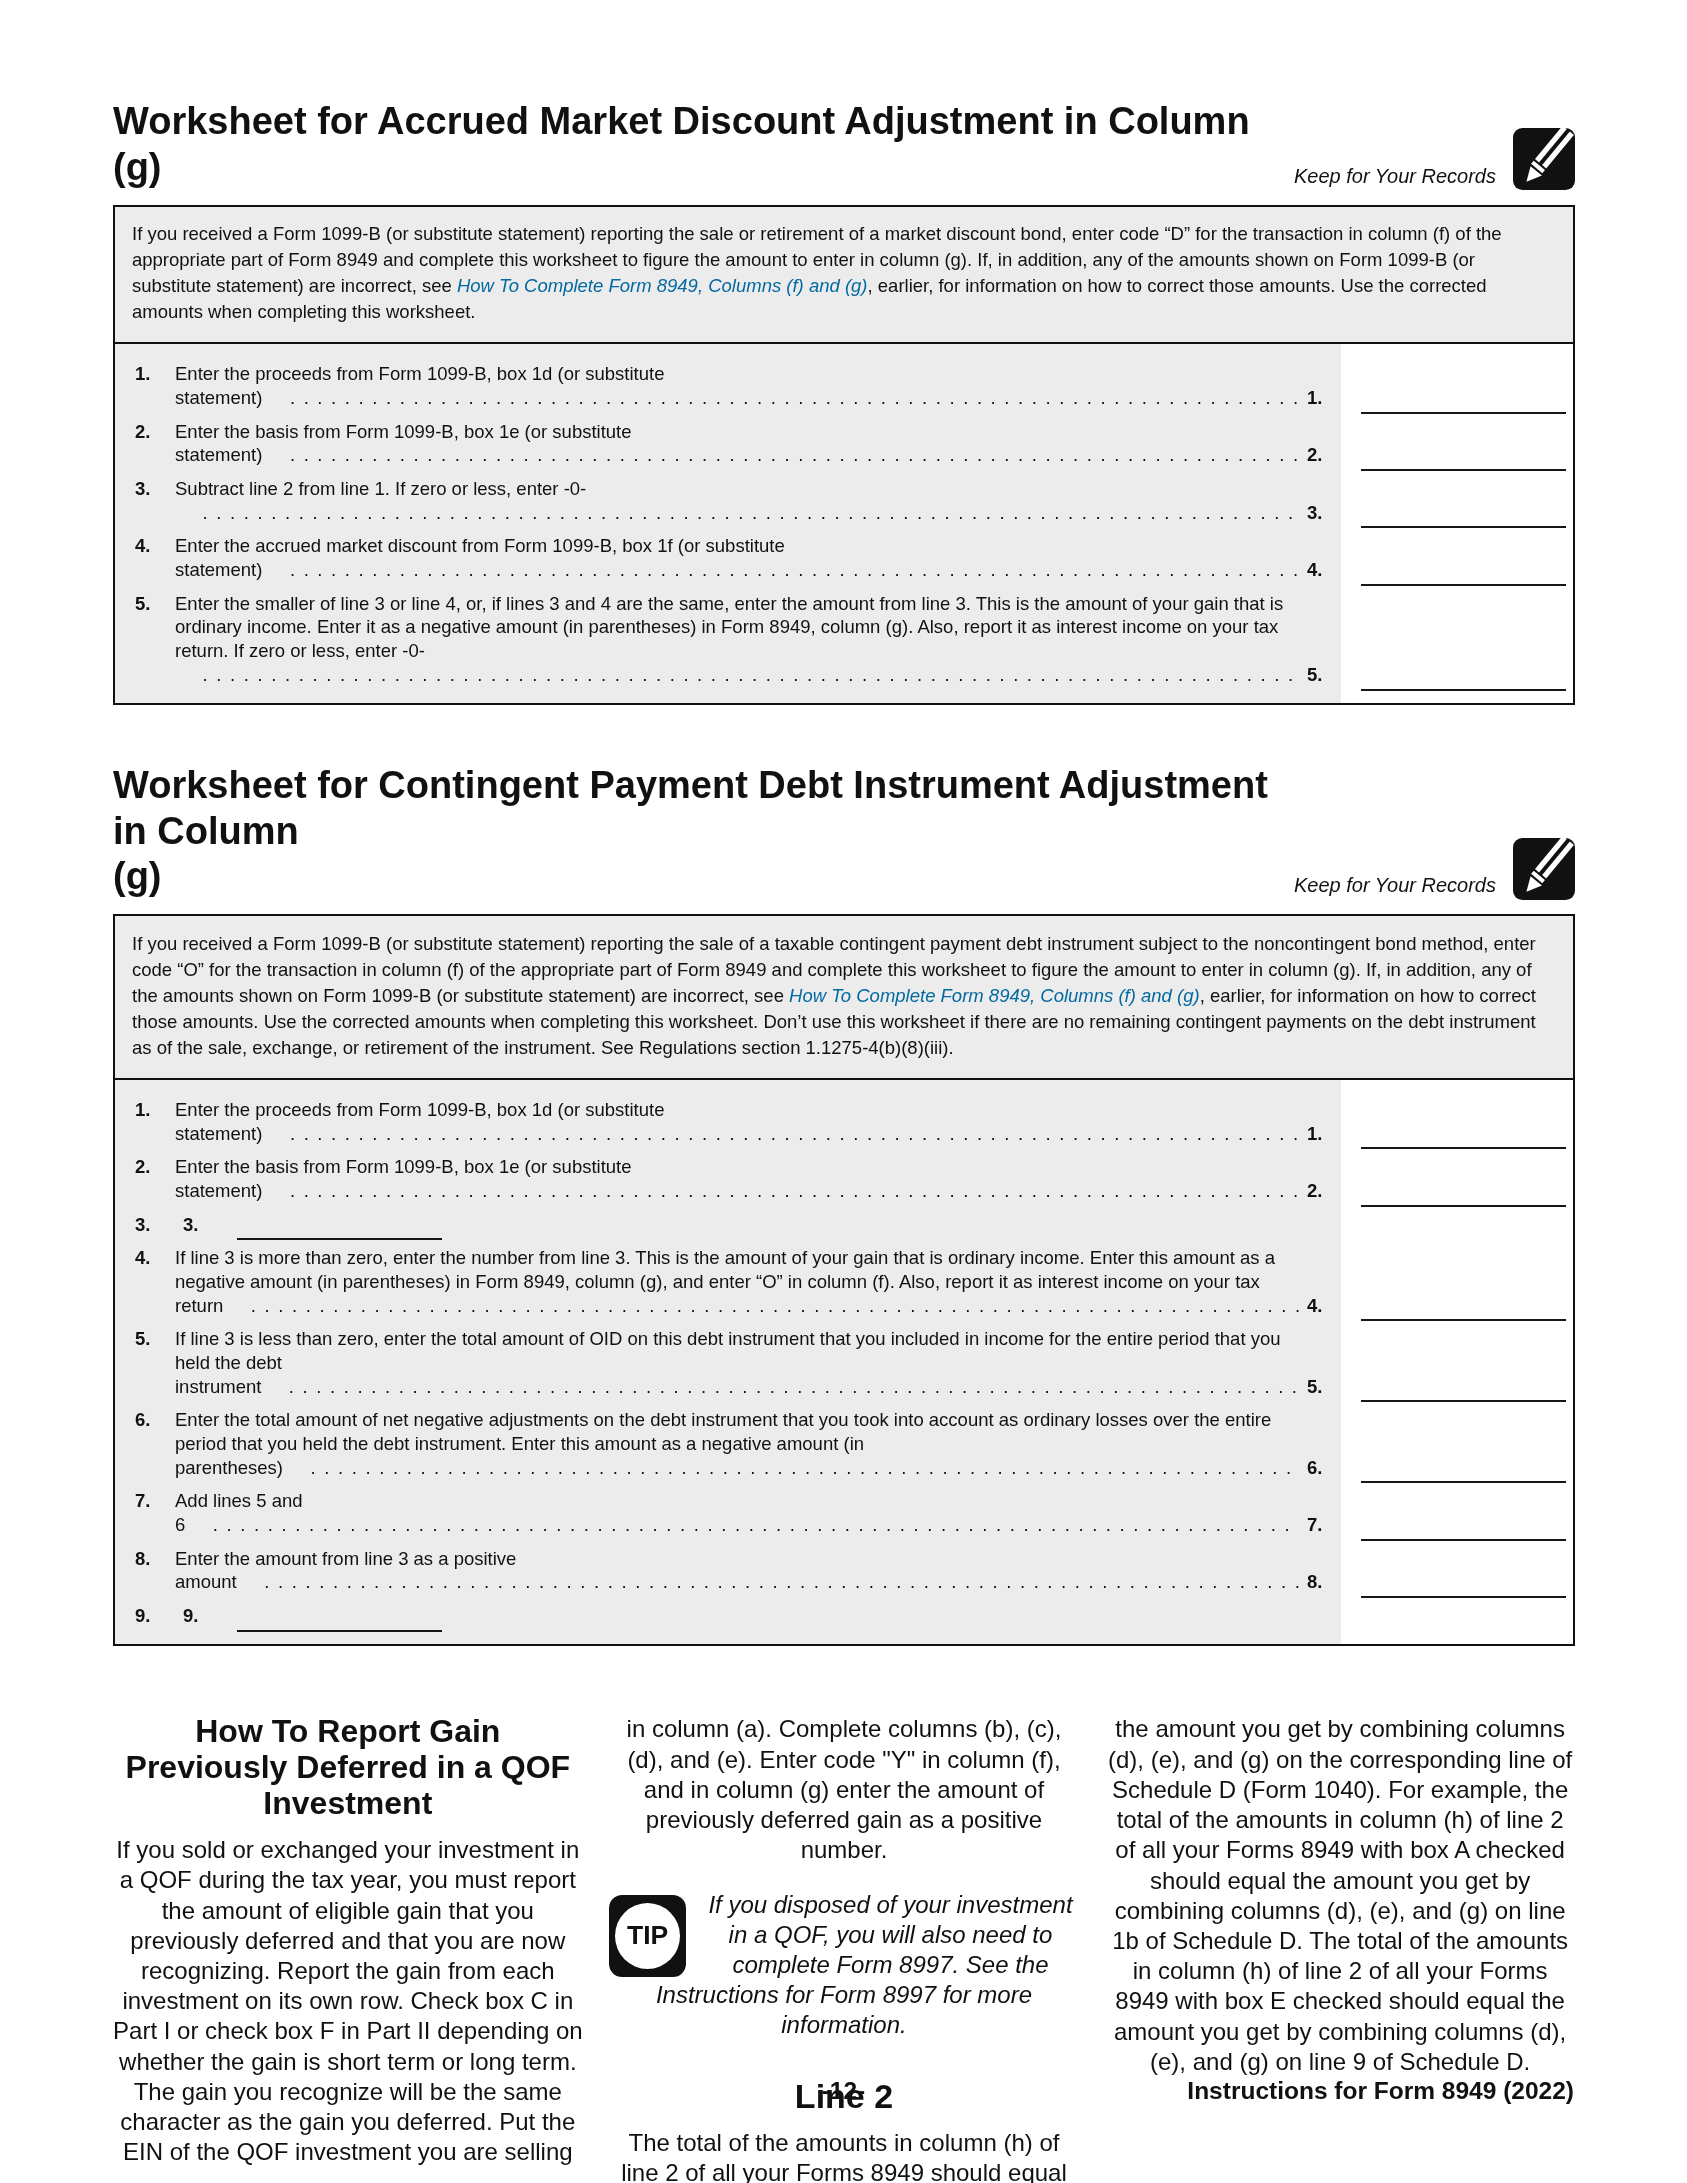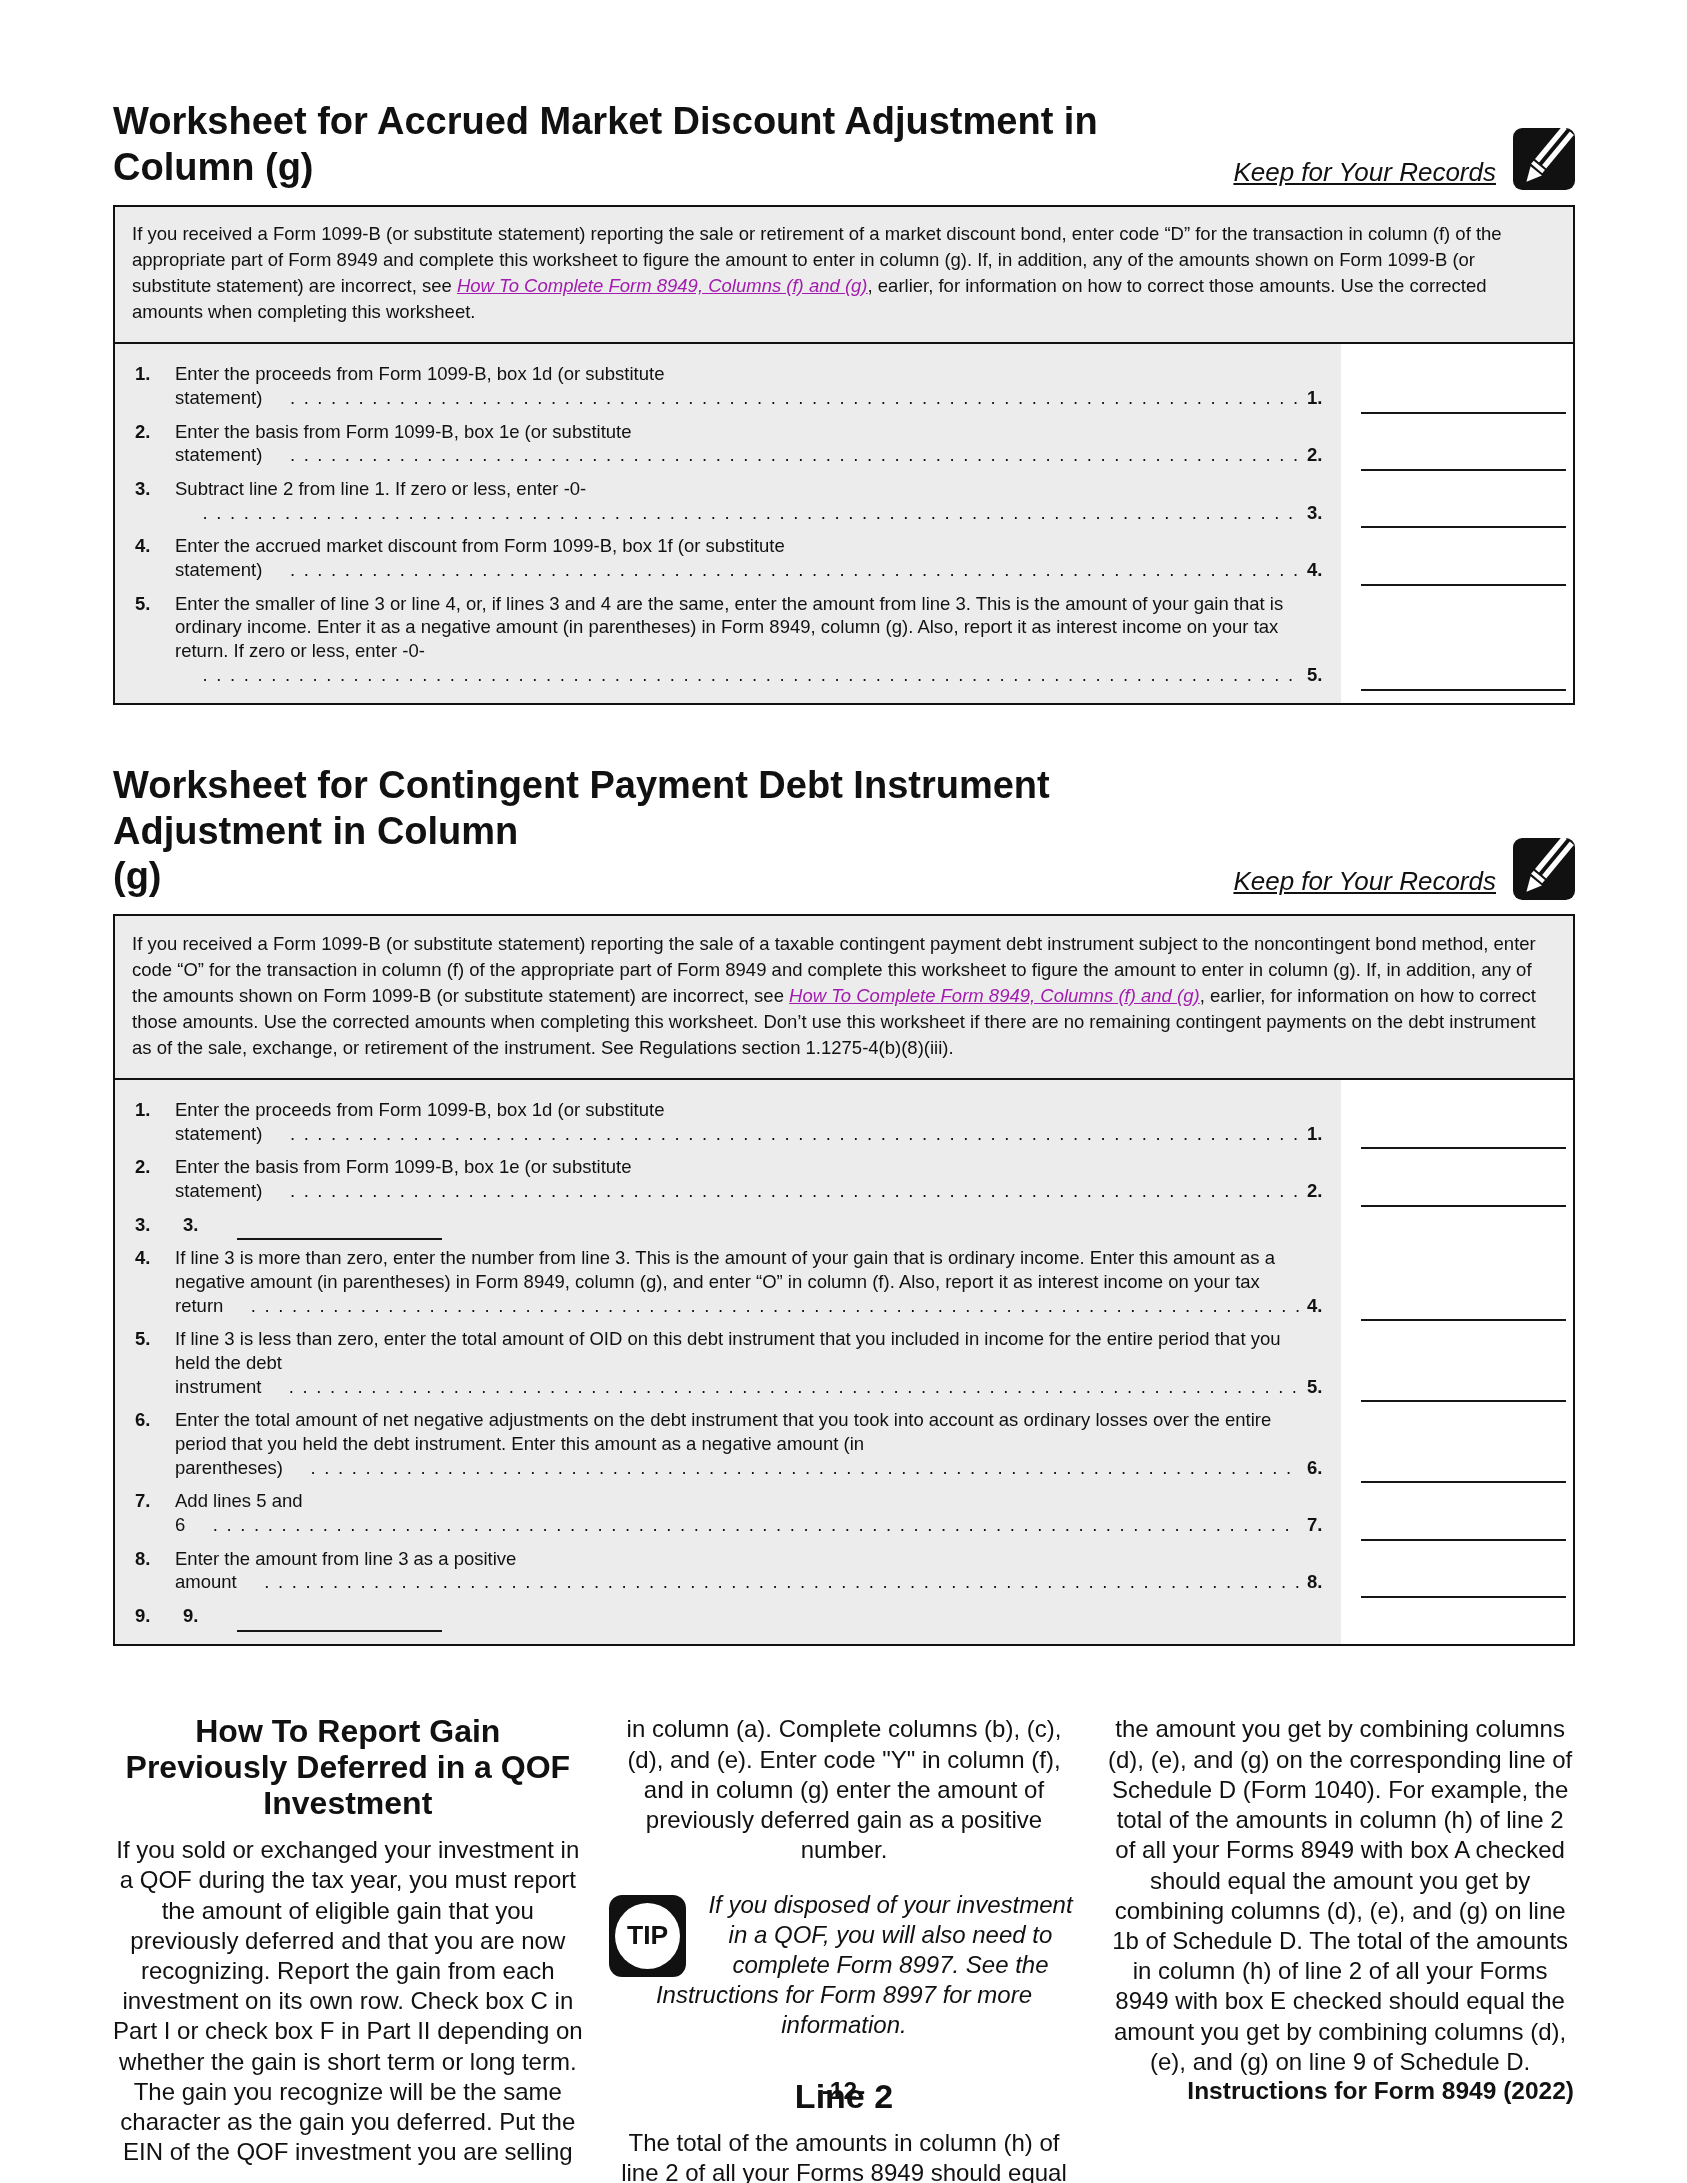--- a/index.html
+++ b/index.html
@@ -5,27 +5,27 @@
   html,body { margin:0; padding:0; background:#ffffff; }
   .page {
     position:relative; width:1688px; height:2183px; box-sizing:border-box;
     padding:99px 113px 0 113px; background:#ffffff; color:#111;
     font-family:"Liberation Sans", sans-serif; overflow:hidden;
   }
   
   .ws-header { display:flex; align-items:flex-end; margin:0 0 14.6px 0; }
   .ws-title { flex:1; font-size:38px; font-weight:bold; line-height:1.2; }
   .keep-group { display:flex; align-items:flex-end; flex:none; }
-  .keep { font-size:26px; font-style:italic; white-space:nowrap; margin:0 17px 2.6px 0;text-decoration:underline; }
+  .keep { font-size:20px; font-style:italic; white-space:nowrap; margin:0 17px 2.6px 0; }
   .pencil { width:62px; height:62px; flex:none; }
   
   .ws-box { border:2px solid #111; border-top-width:2.6px; margin-bottom:58px; }
   .ws-intro { background:#ececec; border-bottom:2px solid #111; padding:14.6px 17px 17px 17px; }
   .ws-intro p { margin:0; font-size:18.5px; line-height:1.4; }
-  .link { color:#a21caf; font-style:italic; text-decoration:underline; cursor:pointer; }
+  .link { color:#0369a1; font-style:italic; cursor:pointer; }
   .ws-lines {
     background:linear-gradient(90deg,#ececec calc(100% - 232px), #ffffff calc(100% - 232px));
     padding:18.5px 0 6.6px 0;
   }
   .ws-row { display:flex; align-items:stretch; margin-bottom:10px; font-size:18.5px; line-height:1.28; }
   .ws-num { flex:none; width:40px; padding-left:20px; box-sizing:content-box; font-weight:bold; }
   .ws-text { flex:1; min-width:0; overflow:hidden; }
   .ws-text .t::after {
     content:"\00a0\00a0................................................................................................................................................................................................";
     letter-spacing:8.6px; font-weight:normal;

